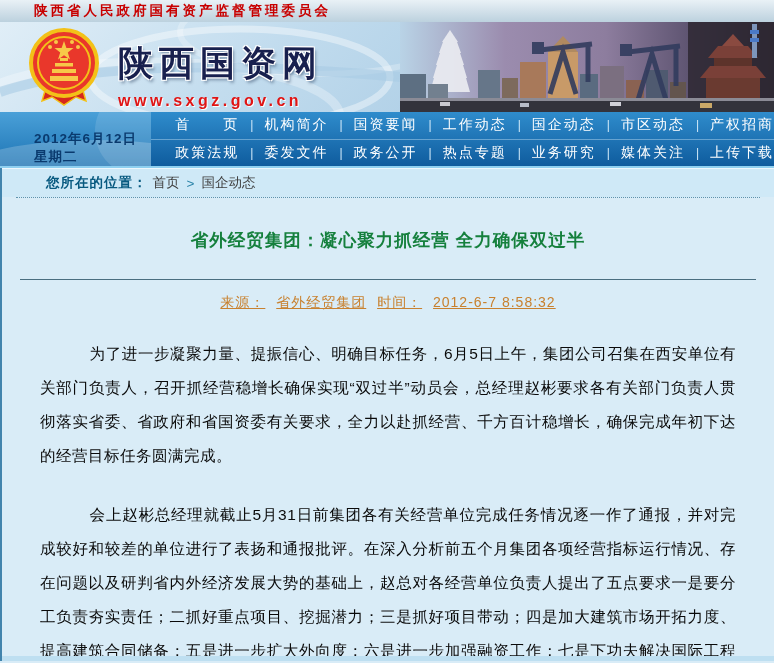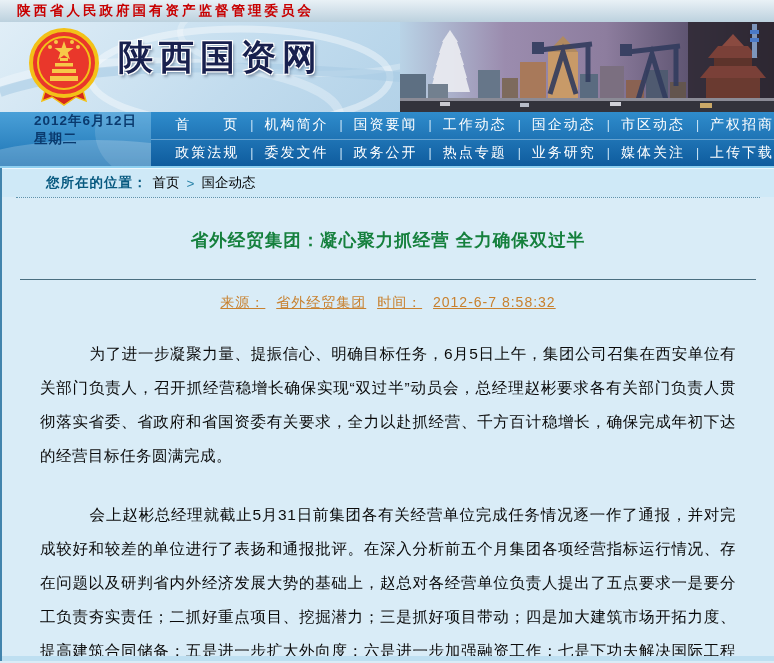--- a/index.html
+++ b/index.html
@@ -1,52 +1,52 @@
 <!DOCTYPE html>
 <html><head>
 <meta charset="utf-8">
 <style>
   html,body{margin:0;padding:0;}
   body{width:774px;font-family:"Liberation Sans",sans-serif;}
   .page{width:774px;height:663px;position:relative;background:#d9ecf7;overflow:hidden;}
 
   
-  .topbar{height:22px;background:linear-gradient(180deg,#e9f1f6,#bcd1de);display:flex;align-items:center;padding-left:17px;box-sizing:border-box;}
+  .topbar{height:22px;background:linear-gradient(180deg,#e9f1f6,#bcd1de);display:flex;align-items:center;padding-left:34px;box-sizing:border-box;}
   .topbar-text{color:#c80000;font-size:13.5px;font-weight:bold;letter-spacing:3px;white-space:nowrap;}
 
   
   .header{height:90px;display:flex;}
   .header-left{width:400px;position:relative;background:linear-gradient(135deg,#e0eef7,#c2dcee 60%,#b3d2e8);overflow:hidden;}
   .swirls{position:absolute;left:0;top:0;}
   .emblem{position:absolute;left:24px;top:5px;width:80px;height:80px;cursor:pointer;}
-  .site-title-block{position:absolute;left:118px;top:12px;cursor:pointer;}
+  .site-title-block{position:absolute;left:118px;top:18px;cursor:pointer;}
   .site-name{font-size:35px;font-weight:bold;color:#18204e;letter-spacing:6px;white-space:nowrap;
     text-shadow:-1px -1px 0 #fff,1px -1px 0 #fff,-1px 1px 0 #fff,1px 1px 0 #fff,2px 3px 3px rgba(40,60,90,.45);}
   .site-url{margin-top:5px;font-size:16px;font-weight:bold;color:#e01414;letter-spacing:3.5px;text-shadow:1px 1px 0 rgba(255,255,255,.9);}
   .header-right{flex:1;position:relative;overflow:hidden;}
   .header-right svg{display:block;}
 
   
   .nav{height:56px;display:flex;background:linear-gradient(180deg,#2f8ccc,#0f5c9e);border-bottom:2px solid #8fd0f0;box-sizing:border-box;}
-  .nav-left{width:238px;position:relative;background:linear-gradient(180deg,#4aa0d8,#1d74b4);display:flex;align-items:flex-start;padding-left:34px;box-sizing:border-box;overflow:hidden;}
+  .nav-left{width:238px;position:relative;background:linear-gradient(180deg,#4aa0d8,#1d74b4);display:flex;align-items:flex-end;padding-left:34px;box-sizing:border-box;overflow:hidden;}
   .nav-left::after{content:"";position:absolute;left:-50px;bottom:-52px;width:290px;height:78px;border-radius:50%;background:rgba(255,255,255,.20);}
   .nav-left::before{content:"";position:absolute;right:-34px;top:-26px;width:90px;height:90px;border-radius:50%;background:rgba(255,255,255,.12);}
   .nav-date{color:#0a3a6e;font-size:13.5px;font-weight:bold;letter-spacing:1px;position:relative;z-index:2;}
   .nav-right{flex:1;display:flex;flex-direction:column;}
   .nav-row{flex:1;display:flex;align-items:center;padding-left:24px;color:#fff;font-size:14px;white-space:nowrap;justify-content:center;}
   .nav-row.row1{border-bottom:1px solid rgba(190,225,245,.45);}
   .nav-link{color:#fff;text-decoration:none;letter-spacing:2px;cursor:pointer;}
   .sep{margin:0 11px;color:#cfe8f8;font-size:12px;}
 
   
   .lower{height:493px;border-left:2px solid #4284ad;background:#d9ecf7;box-sizing:border-box;position:relative;}
   .lower::after{content:"";position:absolute;left:0;right:0;bottom:0;height:5px;background:#bedff1;}
   .breadcrumb{height:29px;background:#cfe9f7;display:flex;align-items:center;padding-left:44px;border-top:1px solid #eef7fc;box-sizing:border-box;font-size:13.5px;}
   .bc-label{color:#085a80;font-weight:bold;letter-spacing:1px;}
-  .bc-link{color:#000000;margin:0 5px;cursor:pointer;text-decoration:none;}
+  .bc-link{color:#404040;margin:0 5px;cursor:pointer;text-decoration:none;}
   .bc-sep{color:#2a83a8;margin:0 2px;}
   .dotted{border-bottom:1px dotted #5e93ad;margin:0 14px;}
 
   .title{margin:30px 20px 0;text-align:center;font-size:17.5px;font-weight:bold;color:#15803d;letter-spacing:1px;}
   .rule{margin:27px 18px 0;border-top:1px solid #4a6e80;}
   .meta{margin-top:14px;text-align:center;color:#c8812f;font-size:14px;letter-spacing:1px;}
   .meta span{margin:0 3px;text-decoration:underline;}
   .para{margin:25px 38px 0;font-size:15.5px;line-height:34px;color:#0a0a0a;text-align:justify;text-indent:3.2em;letter-spacing:.5px;}
 </style>
 </head>
@@ -77,20 +77,21 @@
           <circle cx="48" cy="15" r="2" fill="#f7c948"></circle>
           <circle cx="54" cy="20" r="2" fill="#f7c948"></circle>
           <rect x="31" y="36" width="18" height="3.5" fill="#f7c948"></rect>
           <rect x="28" y="42" width="24" height="4" fill="#f7c948"></rect>
           <rect x="26" y="49" width="28" height="5" fill="#f7c948"></rect>
           <rect x="36" y="31" width="8" height="3" fill="#f7c948"></rect>
         </svg>
       </div>
       <div class="site-title-block">
         <div class="site-name">陕西国资网</div>
+        <div class="site-url">www.sxgz.gov.cn</div>
       </div>
     </div>
     <div class="header-right">
       <svg width="374" height="90" viewBox="0 0 374 90" preserveAspectRatio="none">
         <defs>
           <linearGradient id="sky" x1="0" y1="0" x2="1" y2="0">
             <stop offset="0" stop-color="#b9d3e6"></stop>
             <stop offset="0.28" stop-color="#9b8cae"></stop>
             <stop offset="0.55" stop-color="#8d7d9e"></stop>
             <stop offset="0.78" stop-color="#5d5370"></stop>

